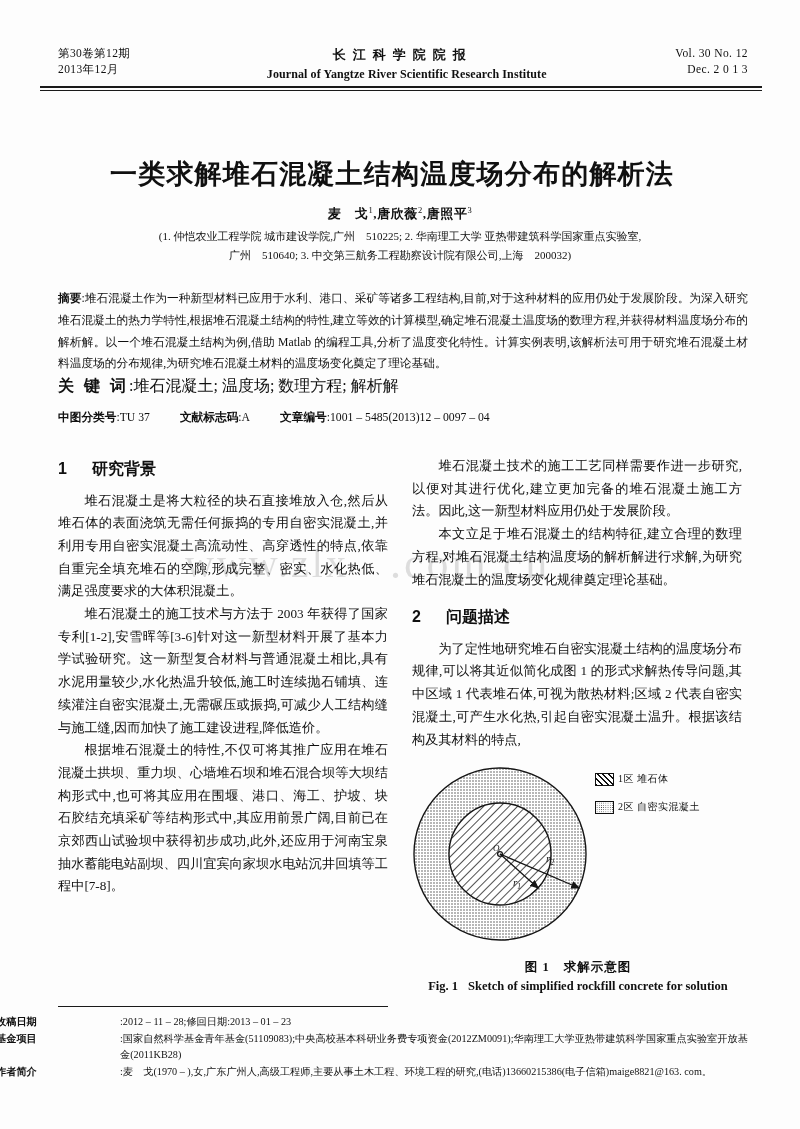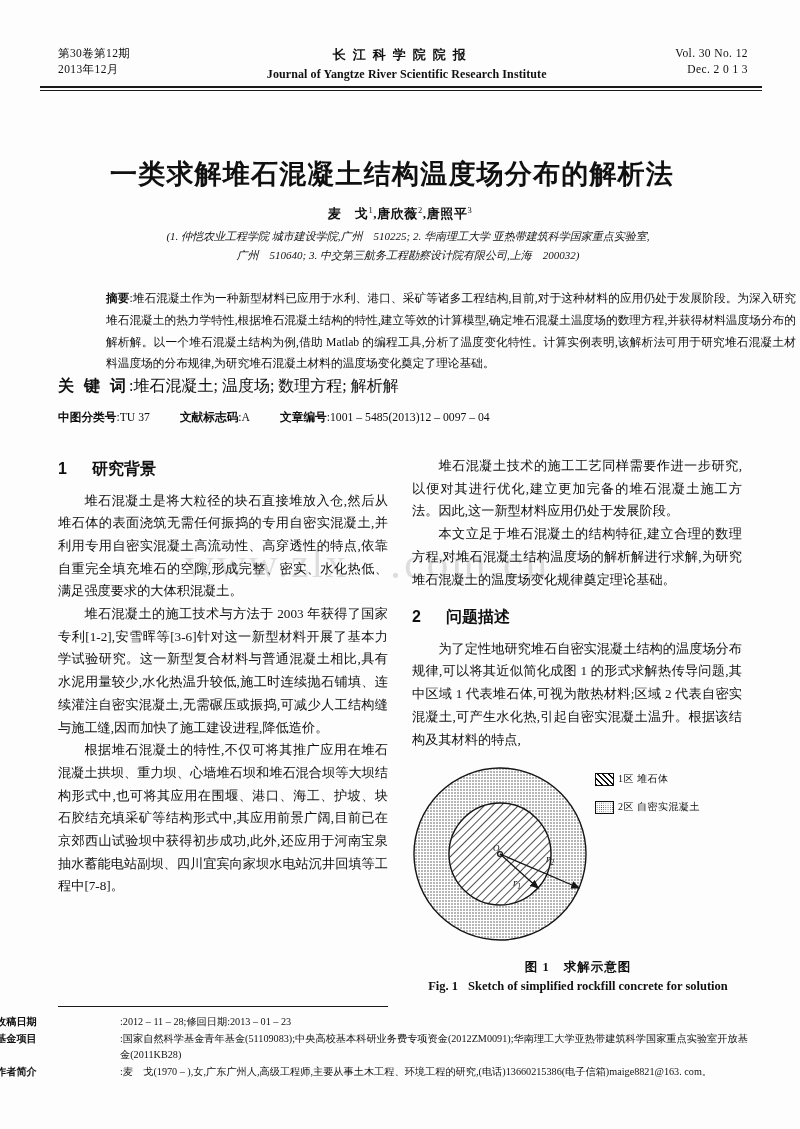--- a/index.html
+++ b/index.html
@@ -89,39 +89,37 @@
     left: 0; top: 205px;
     width: 800px;
     text-align: center;
     font-size: 13px;
     font-weight: bold;
     letter-spacing: .6px;
   }
   .authors sup { font-size: 8.5px; font-weight: normal; vertical-align: super; }
   .affil {
     position: absolute;
-    left: 108px; top: 227px;
+    left: 100px; top: 227px;
     width: 600px;
     text-align: center;
     font-size: 11px;
     line-height: 1.75;
-    font-style: italic;
   }
 
   
   .abstract {
     position: absolute;
     left: 58px;
     top: 288px;
     width: 690px;
     font-size: 11.7px;
     line-height: 1.86;
     text-align: justify;
     text-justify: inter-character;
-    margin-left: 48px;
   }
   .abstract b { font-weight: bold; }
   .keywords {
     position: absolute;
     left: 58px;
     top: 371px;
     width: 690px;
     font-size: 16px;
     line-height: 1.9;
   }

